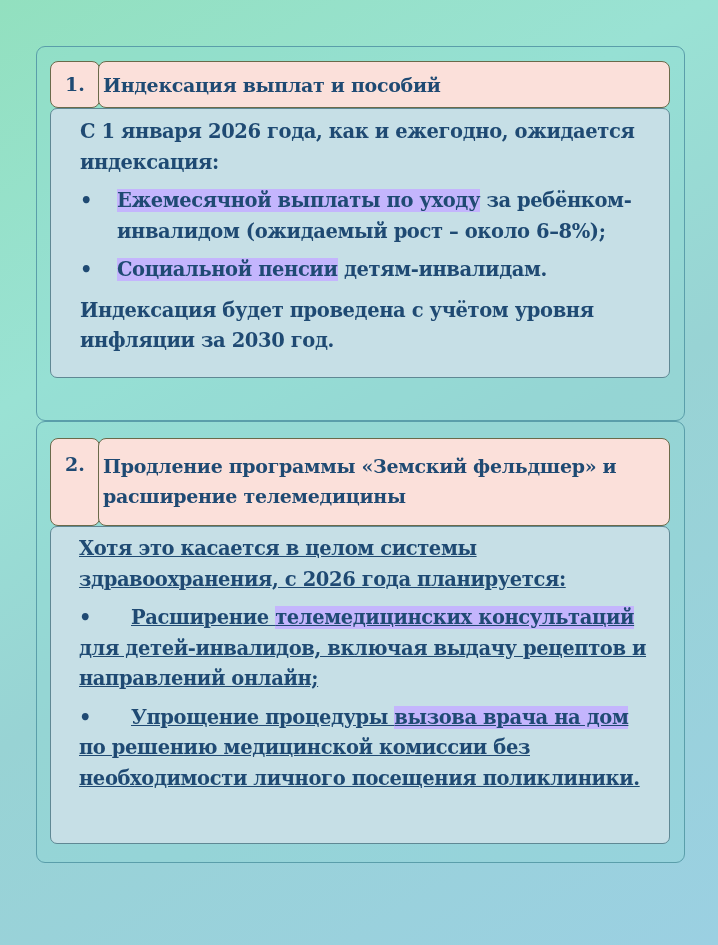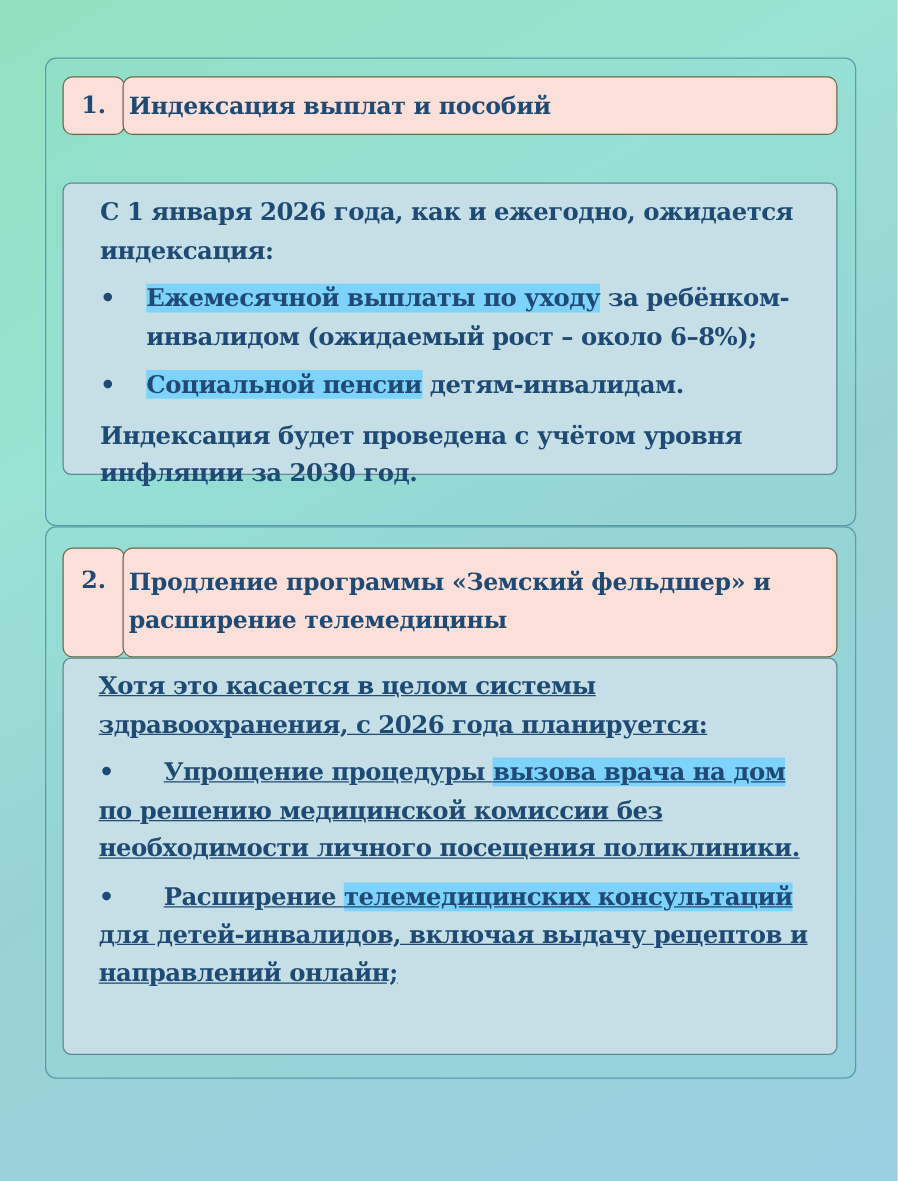--- a/index.html
+++ b/index.html
@@ -21,35 +21,35 @@
     .num-tab { font-weight: bold; font-size: 19px; text-align: center; }
     .title-tab { font-weight: bold; font-size: 19px; padding-left: 4px; line-height: 30px; letter-spacing: -0.3px; }
     .body-box {
       position: absolute; background: #c6dfe6; border: 1px solid #5f8894;
       border-radius: 7px; box-sizing: border-box; padding: 8px 10px 0 29px;
       font-size: 19.5px; font-weight: bold; line-height: 30.5px; letter-spacing: -0.4px;
     }
     .para { margin: 0; }
     .bullet-row { display: flex; margin-top: 8px; }
     .dot { width: 37px; flex: none; }
-    .hl { background: #7dd3fc; }
+    .hl { background: #c4b5fd; }
     .bullet-inline { margin-top: 8px; }
     .bullet-inline .dot-inline { display: inline-block; width: 52px; }
   </style>
 </head>
 <body>
 
 <div class="section" style="top:46px; height:373px;">
   <div class="num-tab" style="left:13px; top:14px; width:50px; height:47px; line-height:44px;">
     <span>1.</span>
   </div>
   <div class="title-tab" style="left:61px; top:14px; width:572px; height:47px; padding-top:8px;">
     <span>Индексация выплат и пособий</span>
   </div>
-  <div class="body-box" style="left:13px; top:61px; width:620px; height:234px;margin-top:38px;">
+  <div class="body-box" style="left:13px; top:61px; width:620px; height:270px;">
     <p class="para">С 1 января 2026 года, как и ежегодно, ожидается индексация:</p>
     <div class="bullet-row">
       <span class="dot">•</span>
       <span><span class="hl">Ежемесячной выплаты по уходу</span><span> за ребёнком-инвалидом (ожидаемый рост – около 6–8%);</span></span>
     </div>
     <div class="bullet-row">
       <span class="dot">•</span>
       <span><span class="hl">Социальной пенсии</span><span> детям-инвалидам.</span></span>
     </div>
     <p class="para" style="margin-top:10px;">Индексация будет проведена с учётом уровня инфляции за 2030 год.</p>
@@ -59,19 +59,19 @@
 <div class="section" style="top:421px; height:440px;">
   <div class="num-tab" style="left:13px; top:16px; width:50px; height:88px; line-height:50px;">
     <span>2.</span>
   </div>
   <div class="title-tab" style="left:61px; top:16px; width:572px; height:88px; padding-top:12px; padding-right:20px;">
     <span>Продление программы «Земский фельдшер» и расширение телемедицины</span>
   </div>
   <div class="body-box" style="left:13px; top:104px; width:620px; height:318px; padding-left:28px; padding-top:7px; padding-right:14px;text-decoration:underline;">
     <p class="para">Хотя это касается в целом системы здравоохранения, с 2026 года планируется:</p>
     <p class="para bullet-inline">
-      <span class="dot-inline">•</span><span>Упрощение процедуры </span><span class="hl">вызова врача на дом</span><span> по решению медицинской комиссии без необходимости личного посещения поликлиники.</span>
+      <span class="dot-inline">•</span><span>Расширение </span><span class="hl">телемедицинских консультаций</span><span> для детей-инвалидов, включая выдачу рецептов и направлений онлайн;</span>
     </p>
     <p class="para bullet-inline">
-      <span class="dot-inline">•</span><span>Расширение </span><span class="hl">телемедицинских консультаций</span><span> для детей-инвалидов, включая выдачу рецептов и направлений онлайн;</span>
+      <span class="dot-inline">•</span><span>Упрощение процедуры </span><span class="hl">вызова врача на дом</span><span> по решению медицинской комиссии без необходимости личного посещения поликлиники.</span>
     </p>
   </div>
 </div>
 
 </body></html>

